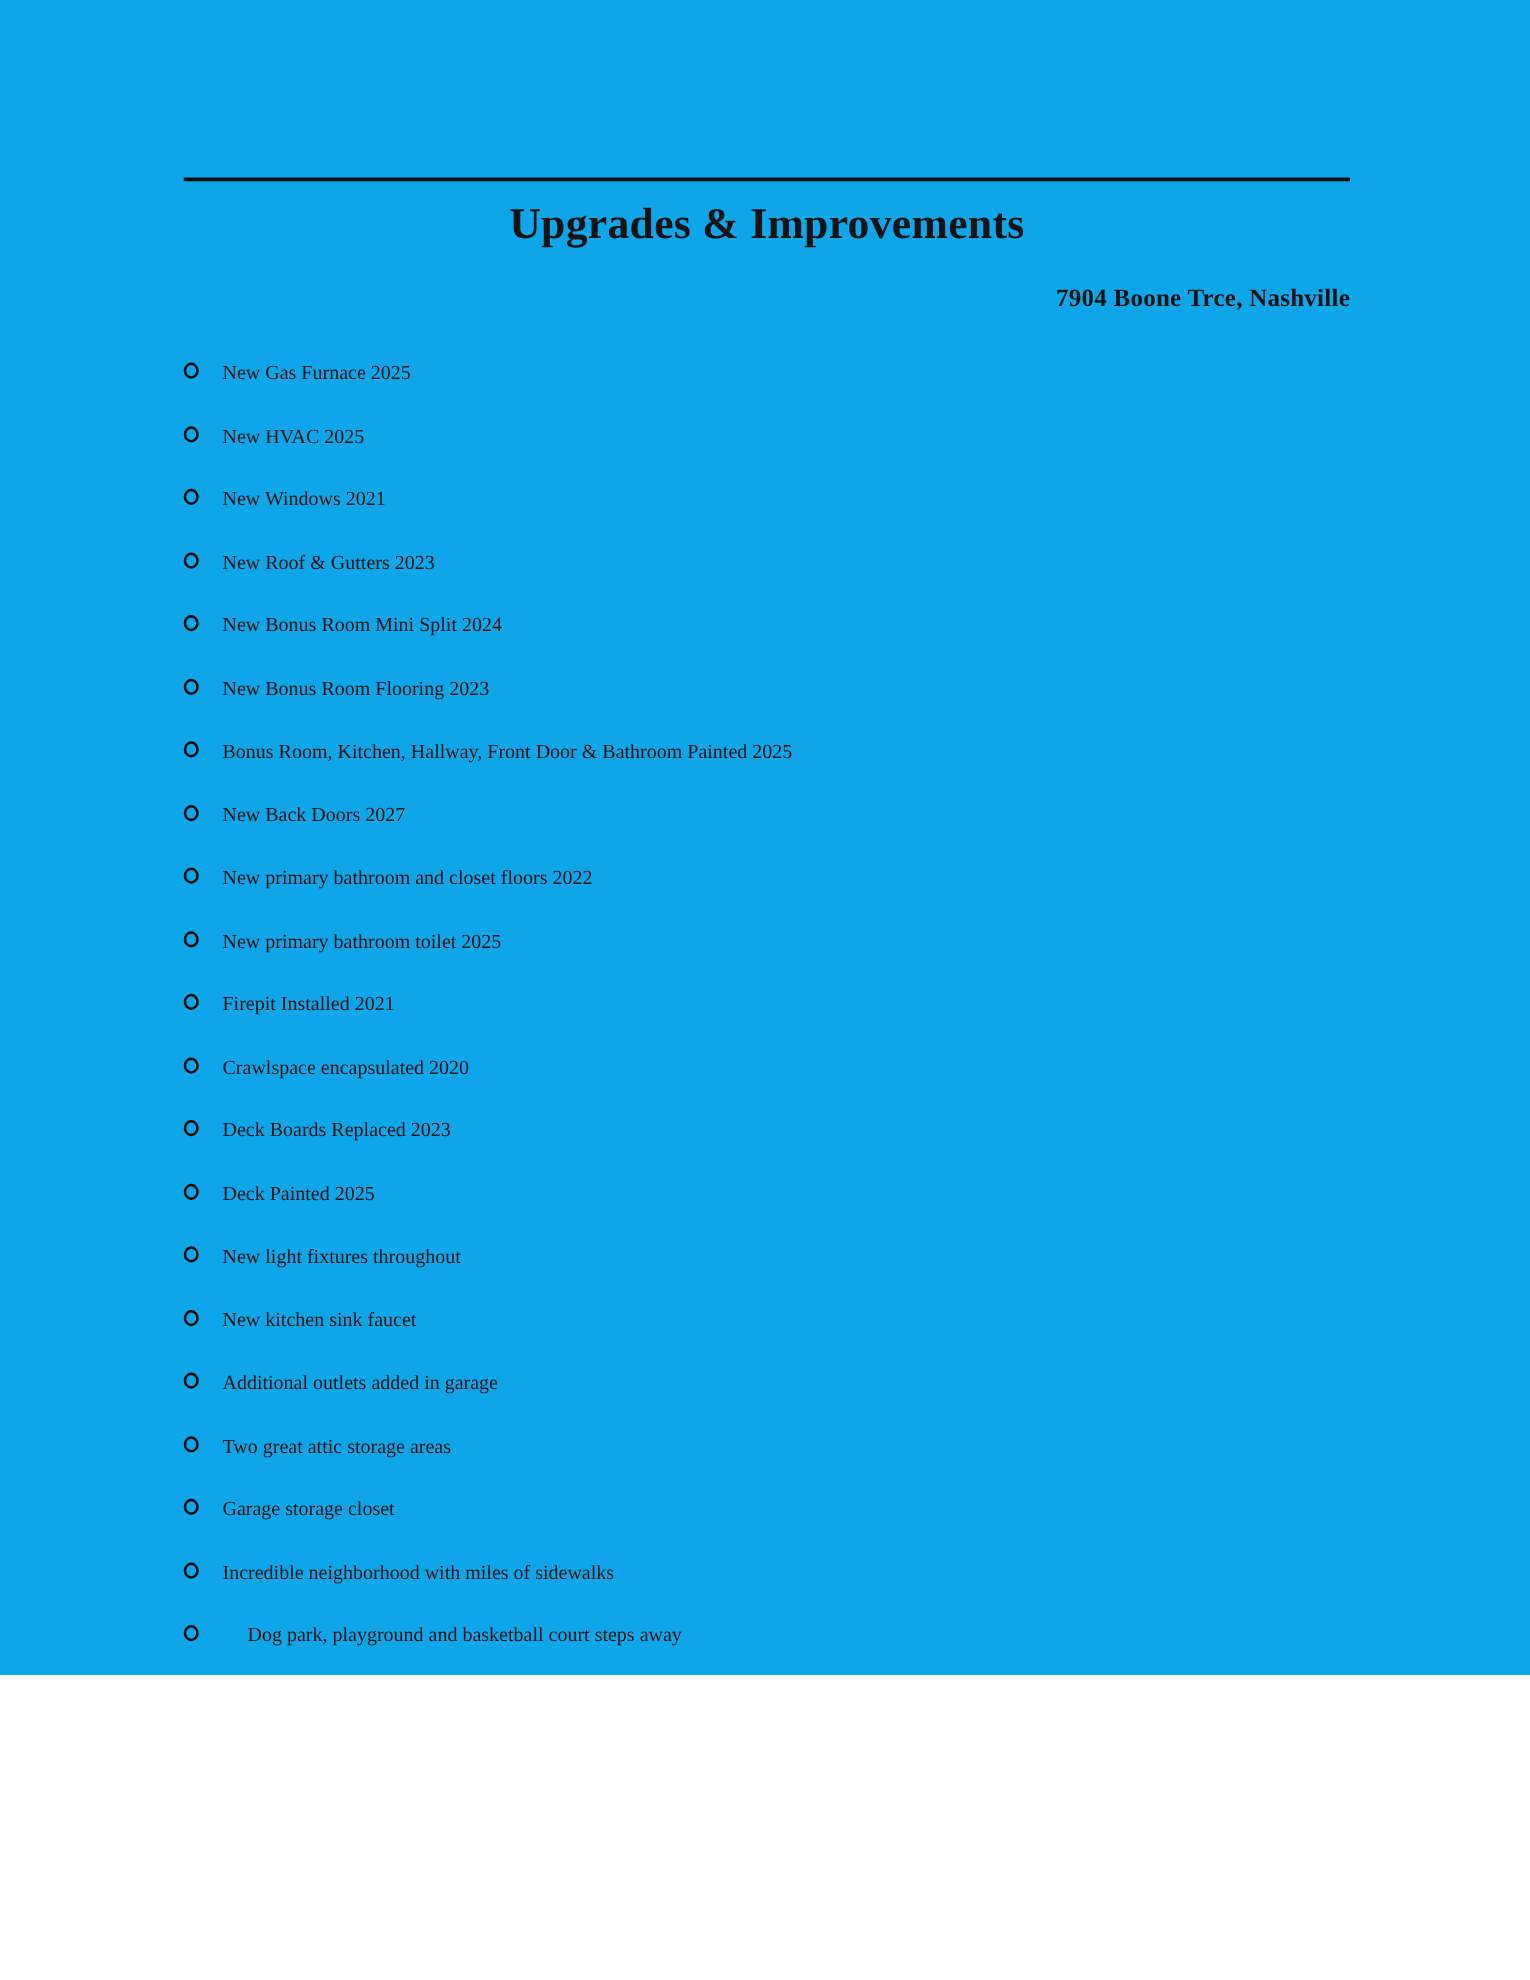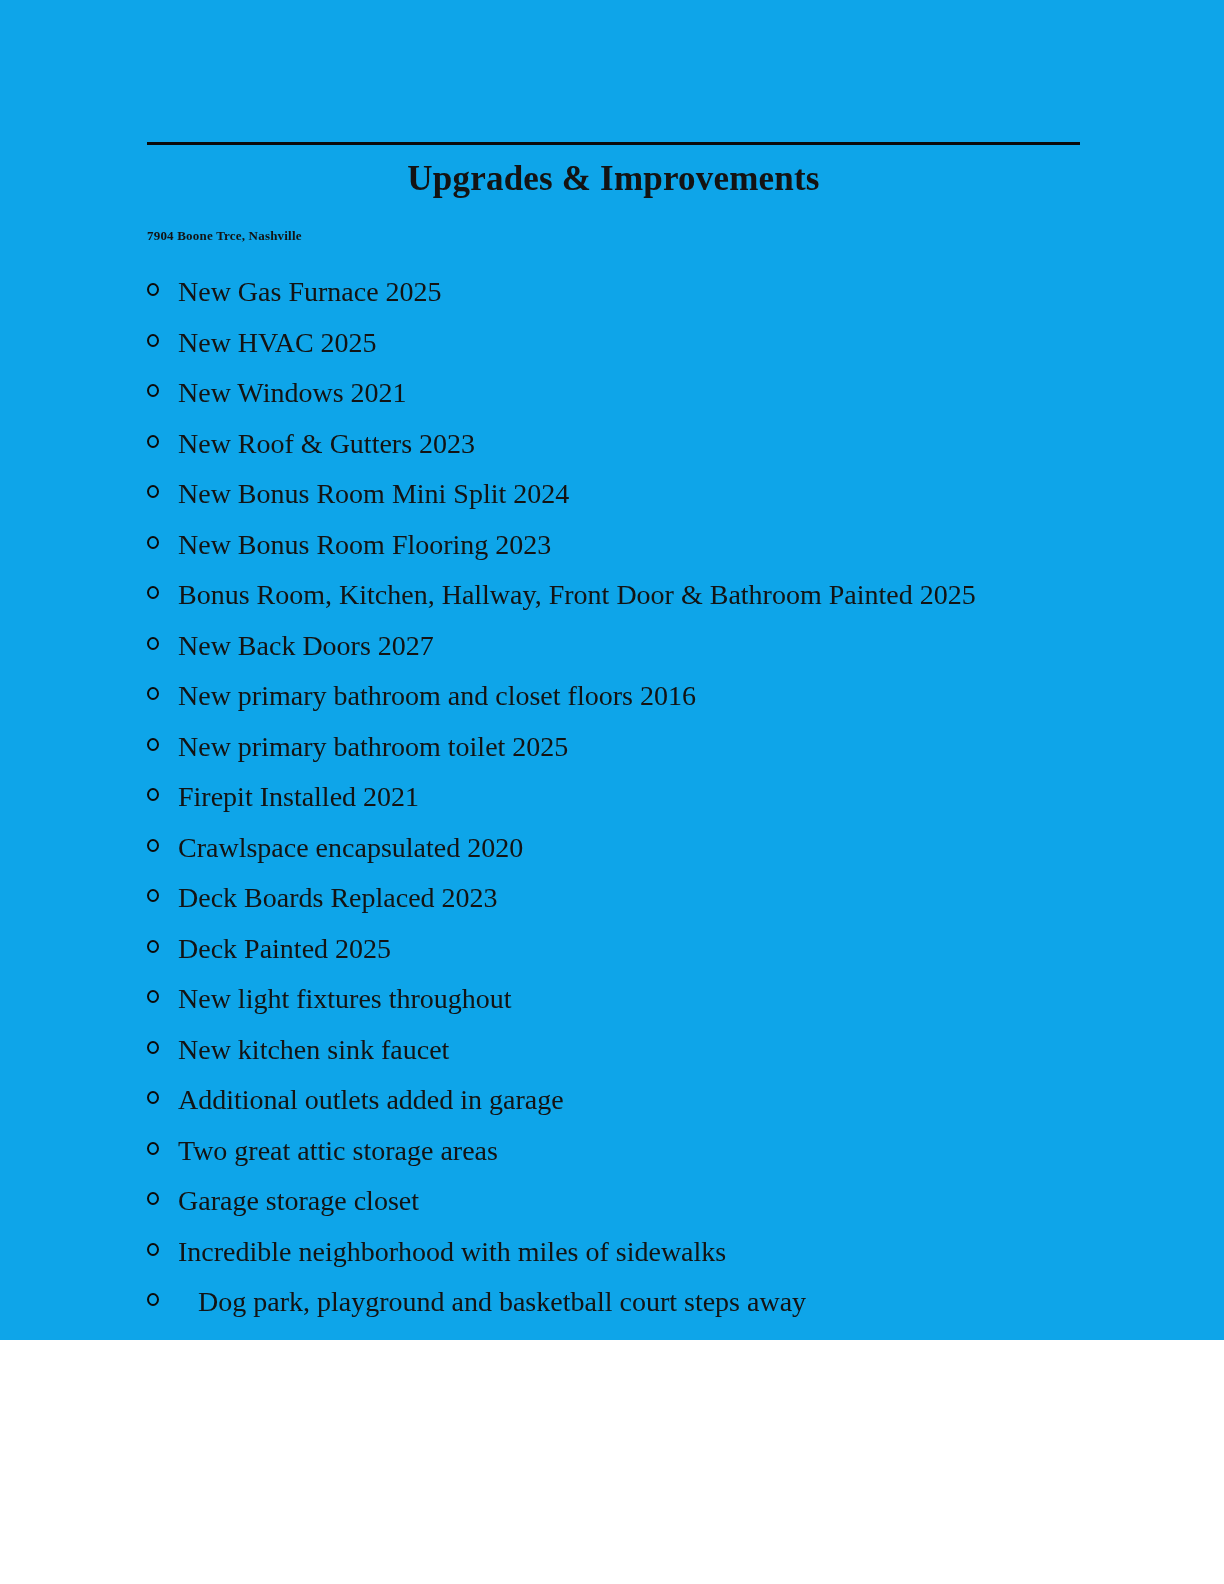--- a/index.html
+++ b/index.html
@@ -29,37 +29,37 @@
     margin: 16px 0 0 0;
     text-align: center;
     font-size: 35px;
     line-height: 1;
     font-weight: 700;
     letter-spacing: 0.2px;
     color: #131313;
   }
   .doc-subtitle {
     margin: 33px 0 0 0;
-    text-align: left;
-    font-size: 13px;
+    text-align: right;
+    font-size: 20px;
     line-height: 1;
     font-weight: 700;
     letter-spacing: 0.2px;
     color: #131313;
   }
   ul.upgrade-list {
     list-style: none;
     margin: 37px 0 0 0;
     padding: 0;
   }
   li.upgrade-item {
     display: flex;
     align-items: flex-start;
     margin: 0 0 24.5px 0;
-    font-size: 28px;
+    font-size: 16px;
     line-height: 26px;
     color: #131313;
   }
   li.upgrade-item:last-child {
     margin-bottom: 0;
     gap: 20px;
   }
   .bullet {
     flex: 0 0 auto;
     width: 12px;
@@ -119,21 +119,21 @@
     <span class="item-text">Bonus Room, Kitchen, Hallway, Front Door &amp; Bathroom Painted 2025</span>
   </li>
 
   <li class="upgrade-item">
     <span class="bullet"></span>
     <span class="item-text">New Back Doors 2027</span>
   </li>
 
   <li class="upgrade-item">
     <span class="bullet"></span>
-    <span class="item-text">New primary bathroom and closet floors 2016</span>
+    <span class="item-text">New primary bathroom and closet floors 2022</span>
   </li>
 
   <li class="upgrade-item">
     <span class="bullet"></span>
     <span class="item-text">New primary bathroom toilet 2025</span>
   </li>
 
   <li class="upgrade-item">
     <span class="bullet"></span>
     <span class="item-text">Firepit Installed 2021</span>

